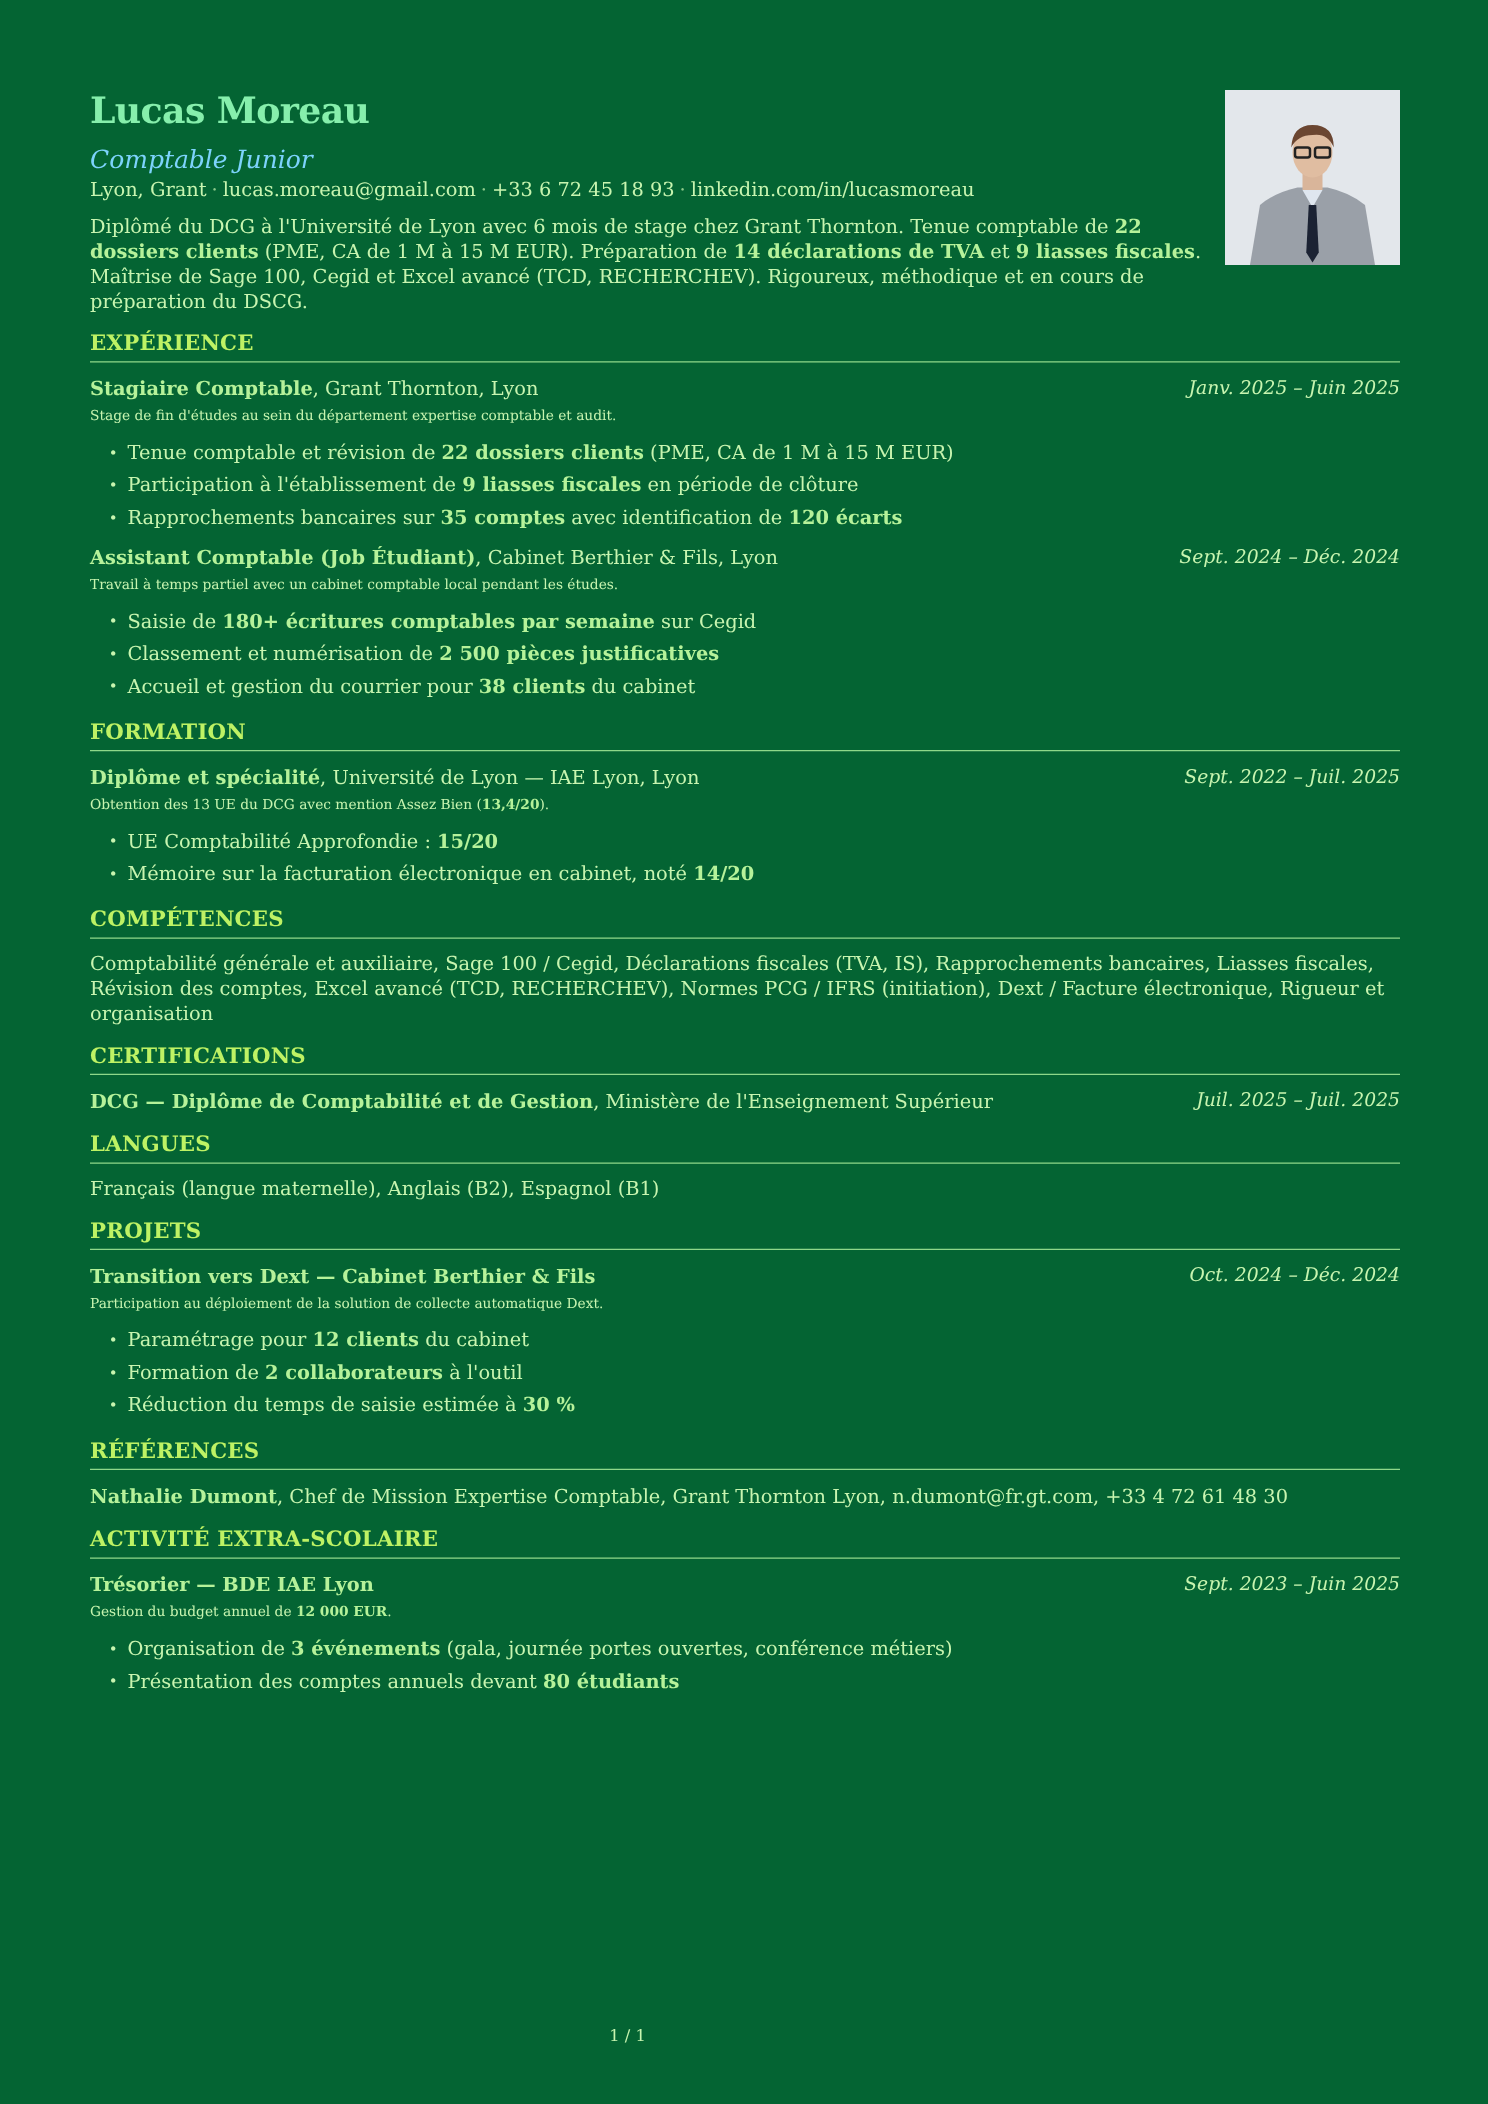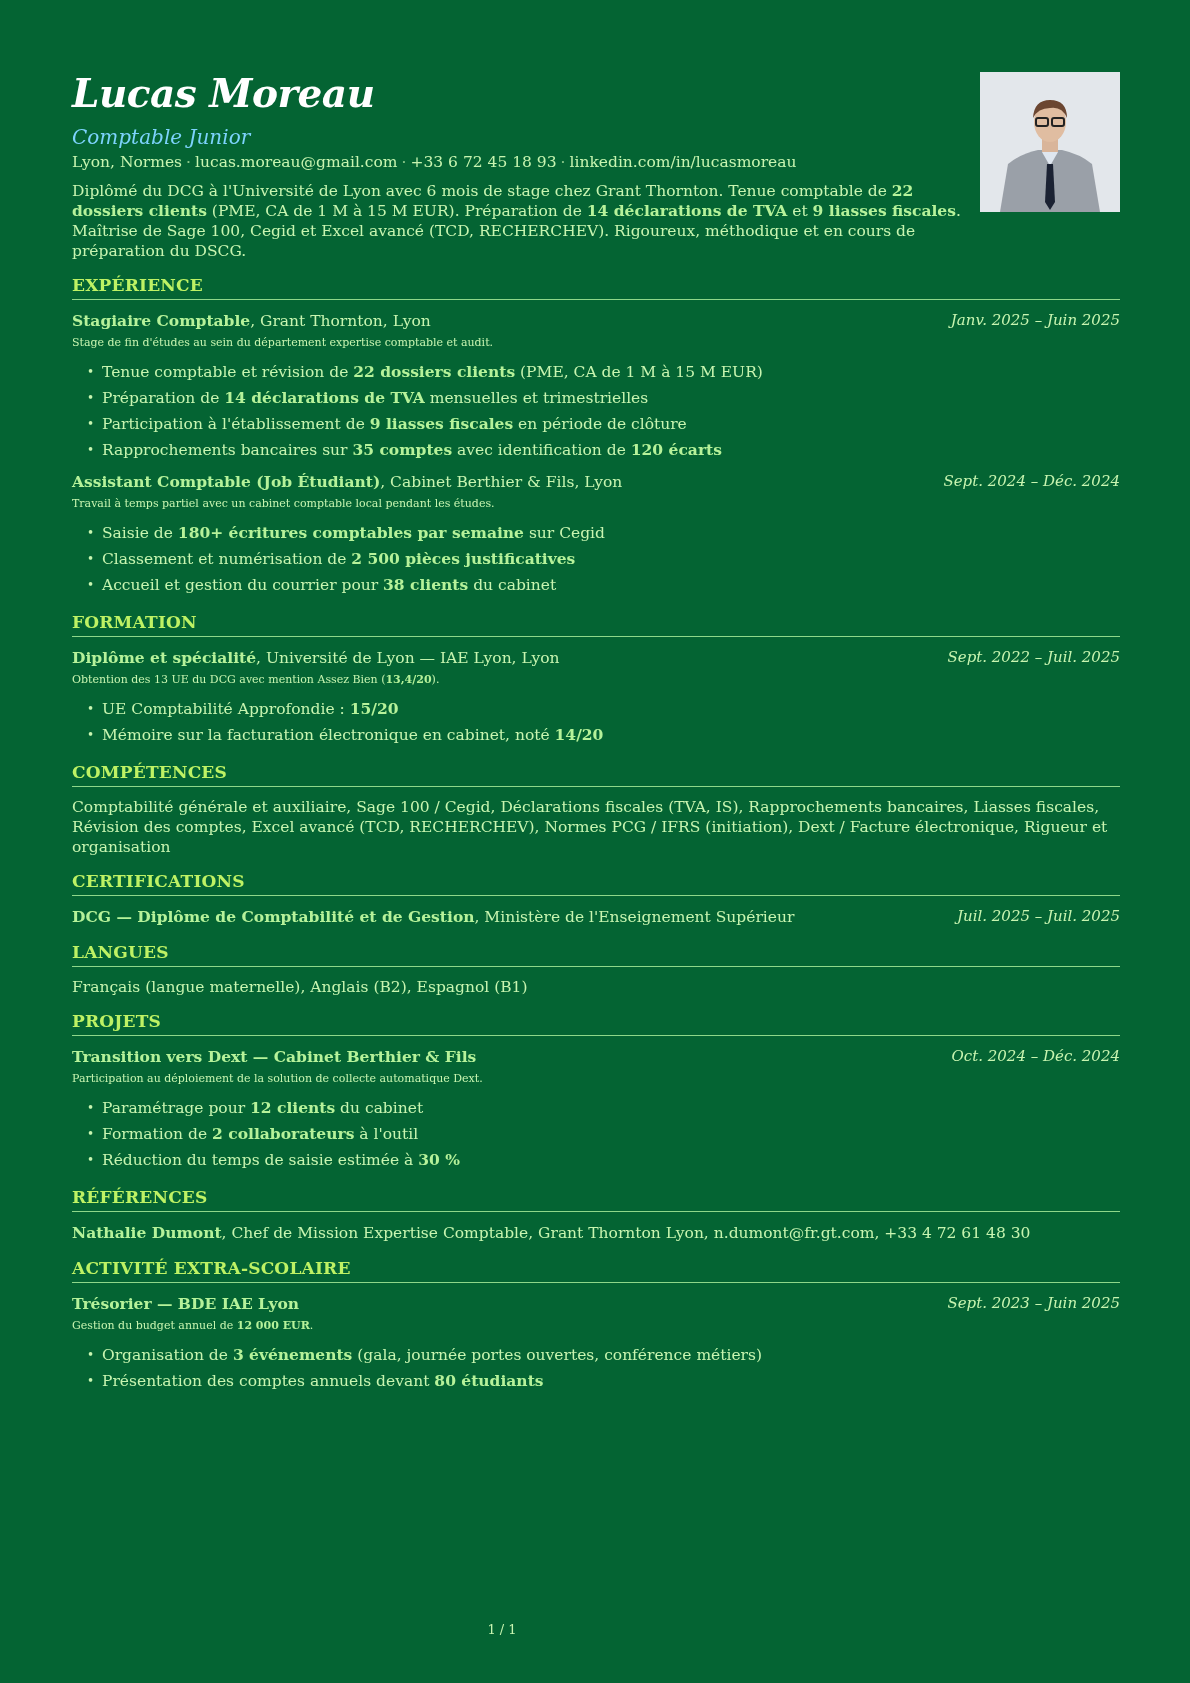--- a/index.html
+++ b/index.html
@@ -1,21 +1,21 @@
 <!DOCTYPE html>
 <html><head>
 <meta charset="utf-8">
 <style>
   html, body { margin:0; padding:0; }
   body {
     width:1190px; height:1683px; background:#046433; color:#c8f5b0;
     font-family:"DejaVu Serif", serif; font-size:16px; position:relative; overflow:hidden;
   }
   .page { position:absolute; left:72px; top:66px; width:1048px; }
-  .name { font-family:"DejaVu Serif", serif; font-weight:bold; font-size:39px; color:#ffffff; line-height:1; margin:8px 0 12px 0; letter-spacing:-0.5px;font-style:italic; }
+  .name { font-family:"DejaVu Serif", serif; font-weight:bold; font-size:29px; color:#86efac; line-height:1; margin:8px 0 12px 0; letter-spacing:-0.5px; }
   .title { font-style:italic; font-size:20px; color:#7dd3fc; margin-bottom:4px; }
   .contact { font-size:15.5px; margin-bottom:10px; }
   .contact .sep { opacity:0.7; margin:0 4px; }
   .summary { font-size:15.5px; line-height:20px; width:900px; }
   .photo { position:absolute; right:0; top:6px; width:140px; height:140px; background:#e4e8ec; overflow:hidden; }
   b, .b { font-weight:bold; color:#b6f29a; }
   .section { margin-top:14px; }
   .section-title { font-weight:bold; font-size:17px; color:#bef264; padding-bottom:4px; border-bottom:1.5px solid #8fd88a; margin-bottom:10px; letter-spacing:0.2px; }
   .entry { margin-bottom:8px; }
   .entry-head { display:flex; justify-content:space-between; font-size:15.5px; line-height:21px; }
@@ -41,36 +41,35 @@
       <ellipse cx="70" cy="50" rx="16" ry="20" fill="#e0bda1"></ellipse>
       <path d="M53 46 Q54 28 70 28 Q87 28 87 46 Q82 34 70 36 Q58 36 53 46 Z" fill="#6b4631"></path>
       <rect x="56" y="46" width="12" height="8" rx="2" fill="none" stroke="#222" stroke-width="2"></rect>
       <rect x="72" y="46" width="12" height="8" rx="2" fill="none" stroke="#222" stroke-width="2"></rect>
     </svg>
   </div>
 
   <div class="name">Lucas Moreau</div>
   <div class="title">Comptable Junior</div>
   <div class="contact">
-    <span>Lyon, Normes</span><span class="sep">·</span><span>lucas.moreau@gmail.com</span><span class="sep">·</span><span>+33 6 72 45 18 93</span><span class="sep">·</span><span>linkedin.com/in/lucasmoreau</span>
+    <span>Lyon, Grant</span><span class="sep">·</span><span>lucas.moreau@gmail.com</span><span class="sep">·</span><span>+33 6 72 45 18 93</span><span class="sep">·</span><span>linkedin.com/in/lucasmoreau</span>
   </div>
   <div class="summary" id="summary"><span>Diplômé du DCG à l'Université de Lyon avec 6 mois de stage chez Grant Thornton. Tenue comptable de </span><b>22 dossiers clients</b><span> (PME, CA de 1 M à 15 M EUR). Préparation de </span><b>14 déclarations de TVA</b><span> et </span><b>9 liasses fiscales</b><span>. Maîtrise de Sage 100, Cegid et Excel avancé (TCD, RECHERCHEV). Rigoureux, méthodique et en cours de préparation du DSCG.</span></div>
 
   <div id="sections">
       <div class="section">
         <div class="section-title">EXPÉRIENCE</div>
         <div class="entry">
           <div class="entry-head">
             <span><b>Stagiaire Comptable</b><span>, Grant Thornton, Lyon</span></span>
             <span class="date">Janv. 2025 – Juin 2025</span>
           </div>
           <div class="desc"><span>Stage de fin d'études au sein du département expertise comptable et audit.</span></div>
           <ul>
             <li><span>Tenue comptable et révision de </span><b>22 dossiers clients</b><span> (PME, CA de 1 M à 15 M EUR)</span></li>
-            <li><span>Préparation de </span><b>14 déclarations de TVA</b><span> mensuelles et trimestrielles</span></li>
             <li><span>Participation à l'établissement de </span><b>9 liasses fiscales</b><span> en période de clôture</span></li>
             <li><span>Rapprochements bancaires sur </span><b>35 comptes</b><span> avec identification de </span><b>120 écarts</b></li>
           </ul>
         </div>
         <div class="entry">
           <div class="entry-head">
             <span><b>Assistant Comptable (Job Étudiant)</b><span>, Cabinet Berthier &amp; Fils, Lyon</span></span>
             <span class="date">Sept. 2024 – Déc. 2024</span>
           </div>
           <div class="desc"><span>Travail à temps partiel avec un cabinet comptable local pendant les études.</span></div>

